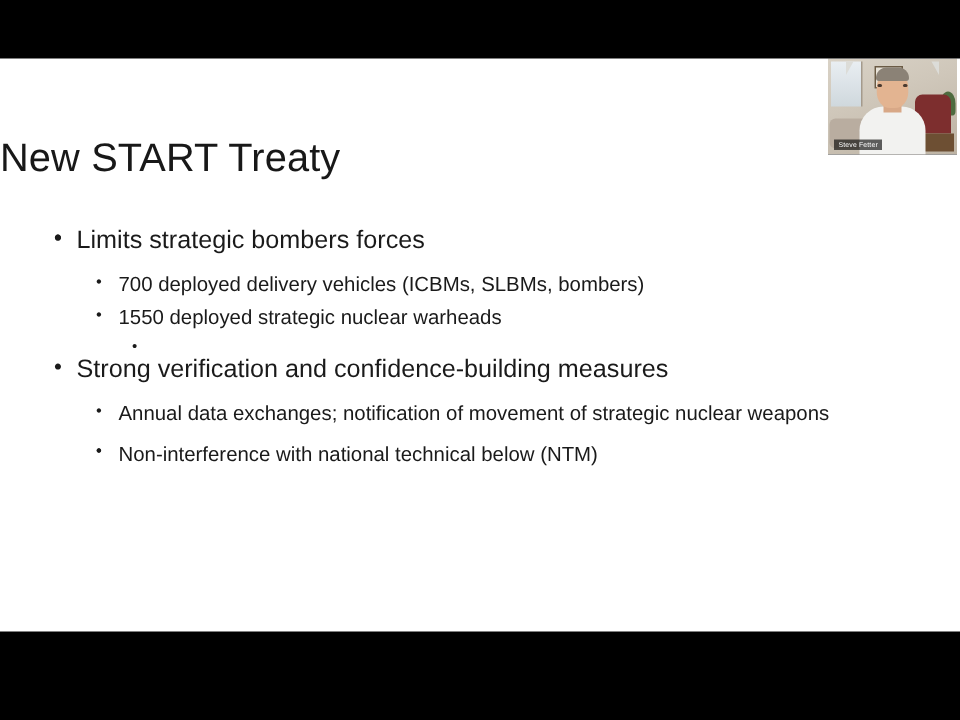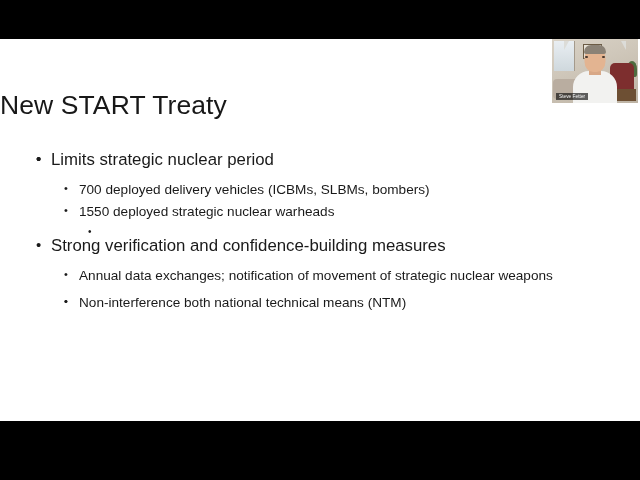--- a/index.html
+++ b/index.html
@@ -278,21 +278,21 @@
 
     <div id="body-block">
       <ul class="lv1">
 
         <li class="b1 grp">
           <span class="bullet">•</span>
         </li>
 
         <li class="b1 tight">
           <span class="bullet">•</span>
-          <span>Limits strategic nuclear period</span>
+          <span>Limits strategic bombers forces</span>
         </li>
         <ul class="lv2 sub-wrap">
           <li class="b2">
             <span class="bullet">•</span>
             <span>700 deployed delivery vehicles (ICBMs, SLBMs, bombers)</span>
           </li>
           <li class="b2">
             <span class="bullet">•</span>
             <span>1550 deployed strategic nuclear warheads</span>
           </li>
@@ -310,21 +310,21 @@
         <ul class="lv2 sub-wrap">
           <li class="b2">
             <span class="bullet">•</span>
             <span>Annual data exchanges; notification of movement of strategic nuclear weapons</span>
           </li>
           <li class="b2" style="margin-top:5px;">
             <span class="bullet">•</span>
           </li>
           <li class="b2" style="margin-top:5px;">
             <span class="bullet">•</span>
-            <span>Non-interference both national technical means (NTM)</span>
+            <span>Non-interference with national technical below (NTM)</span>
           </li>
         </ul>
 
       </ul>
     </div>
 
   </div>
 
   <div id="webcam">
     <div id="cam-wall"></div>

